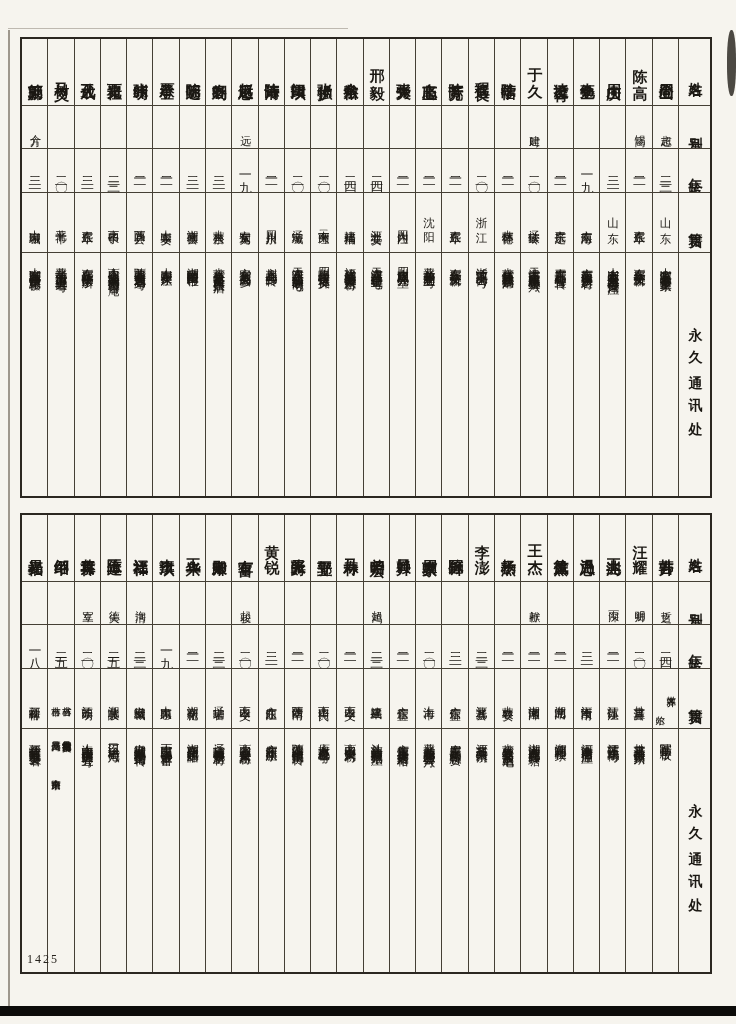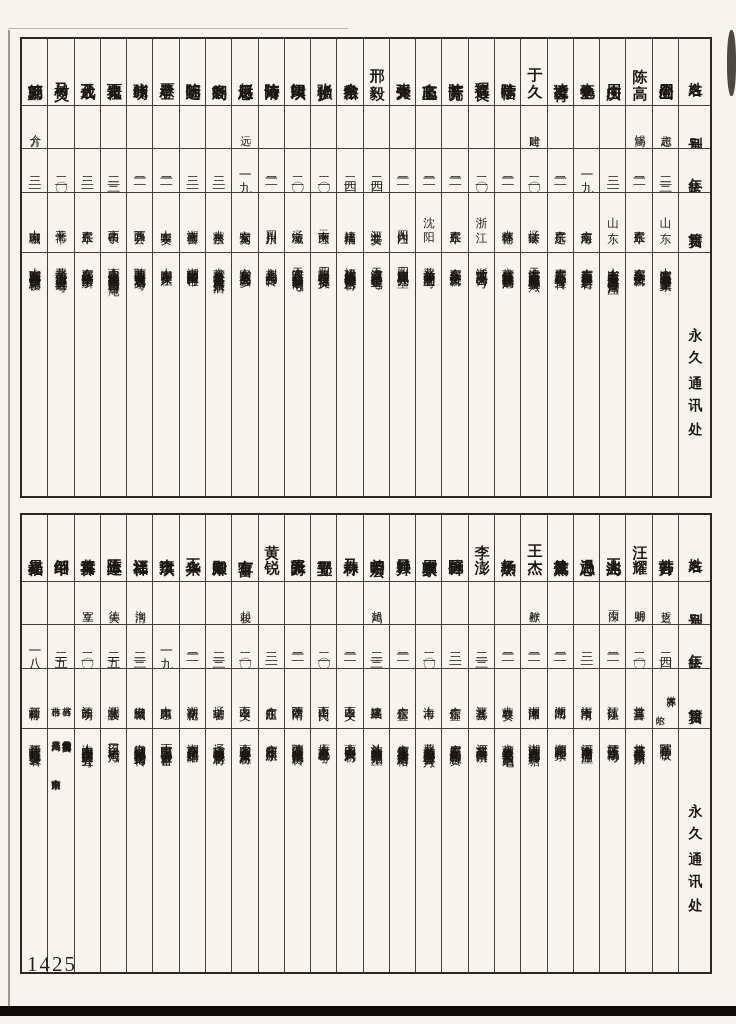--- a/index.html
+++ b/index.html
@@ -47,21 +47,21 @@
     white-space:pre-line; line-height:1.06; letter-spacing:1px;
     max-height:100%;
   }
   .c-age .vtext { letter-spacing:4px; }
   .vtext.spread { letter-spacing:15px; }
   .vtext.small  { font-size:9.5px; letter-spacing:0; line-height:1.15; }
   .hd-addr .vtext { letter-spacing:24px; font-size:14px; }
 
   .page-number {
     position:absolute; left:27px; top:952px;
-    font-size:21px; letter-spacing:2px; color:#26221c;
+    font-size:12px; letter-spacing:2px; color:#26221c;
     font-family:"Liberation Serif", serif;
   }
 </style>
 </head>
 <body>
 
 <div class="scan-left-line"></div>
 <div class="scan-top-line"></div>
 <div class="scan-smudge"></div>
 <div class="scan-bottom-bar"></div>

